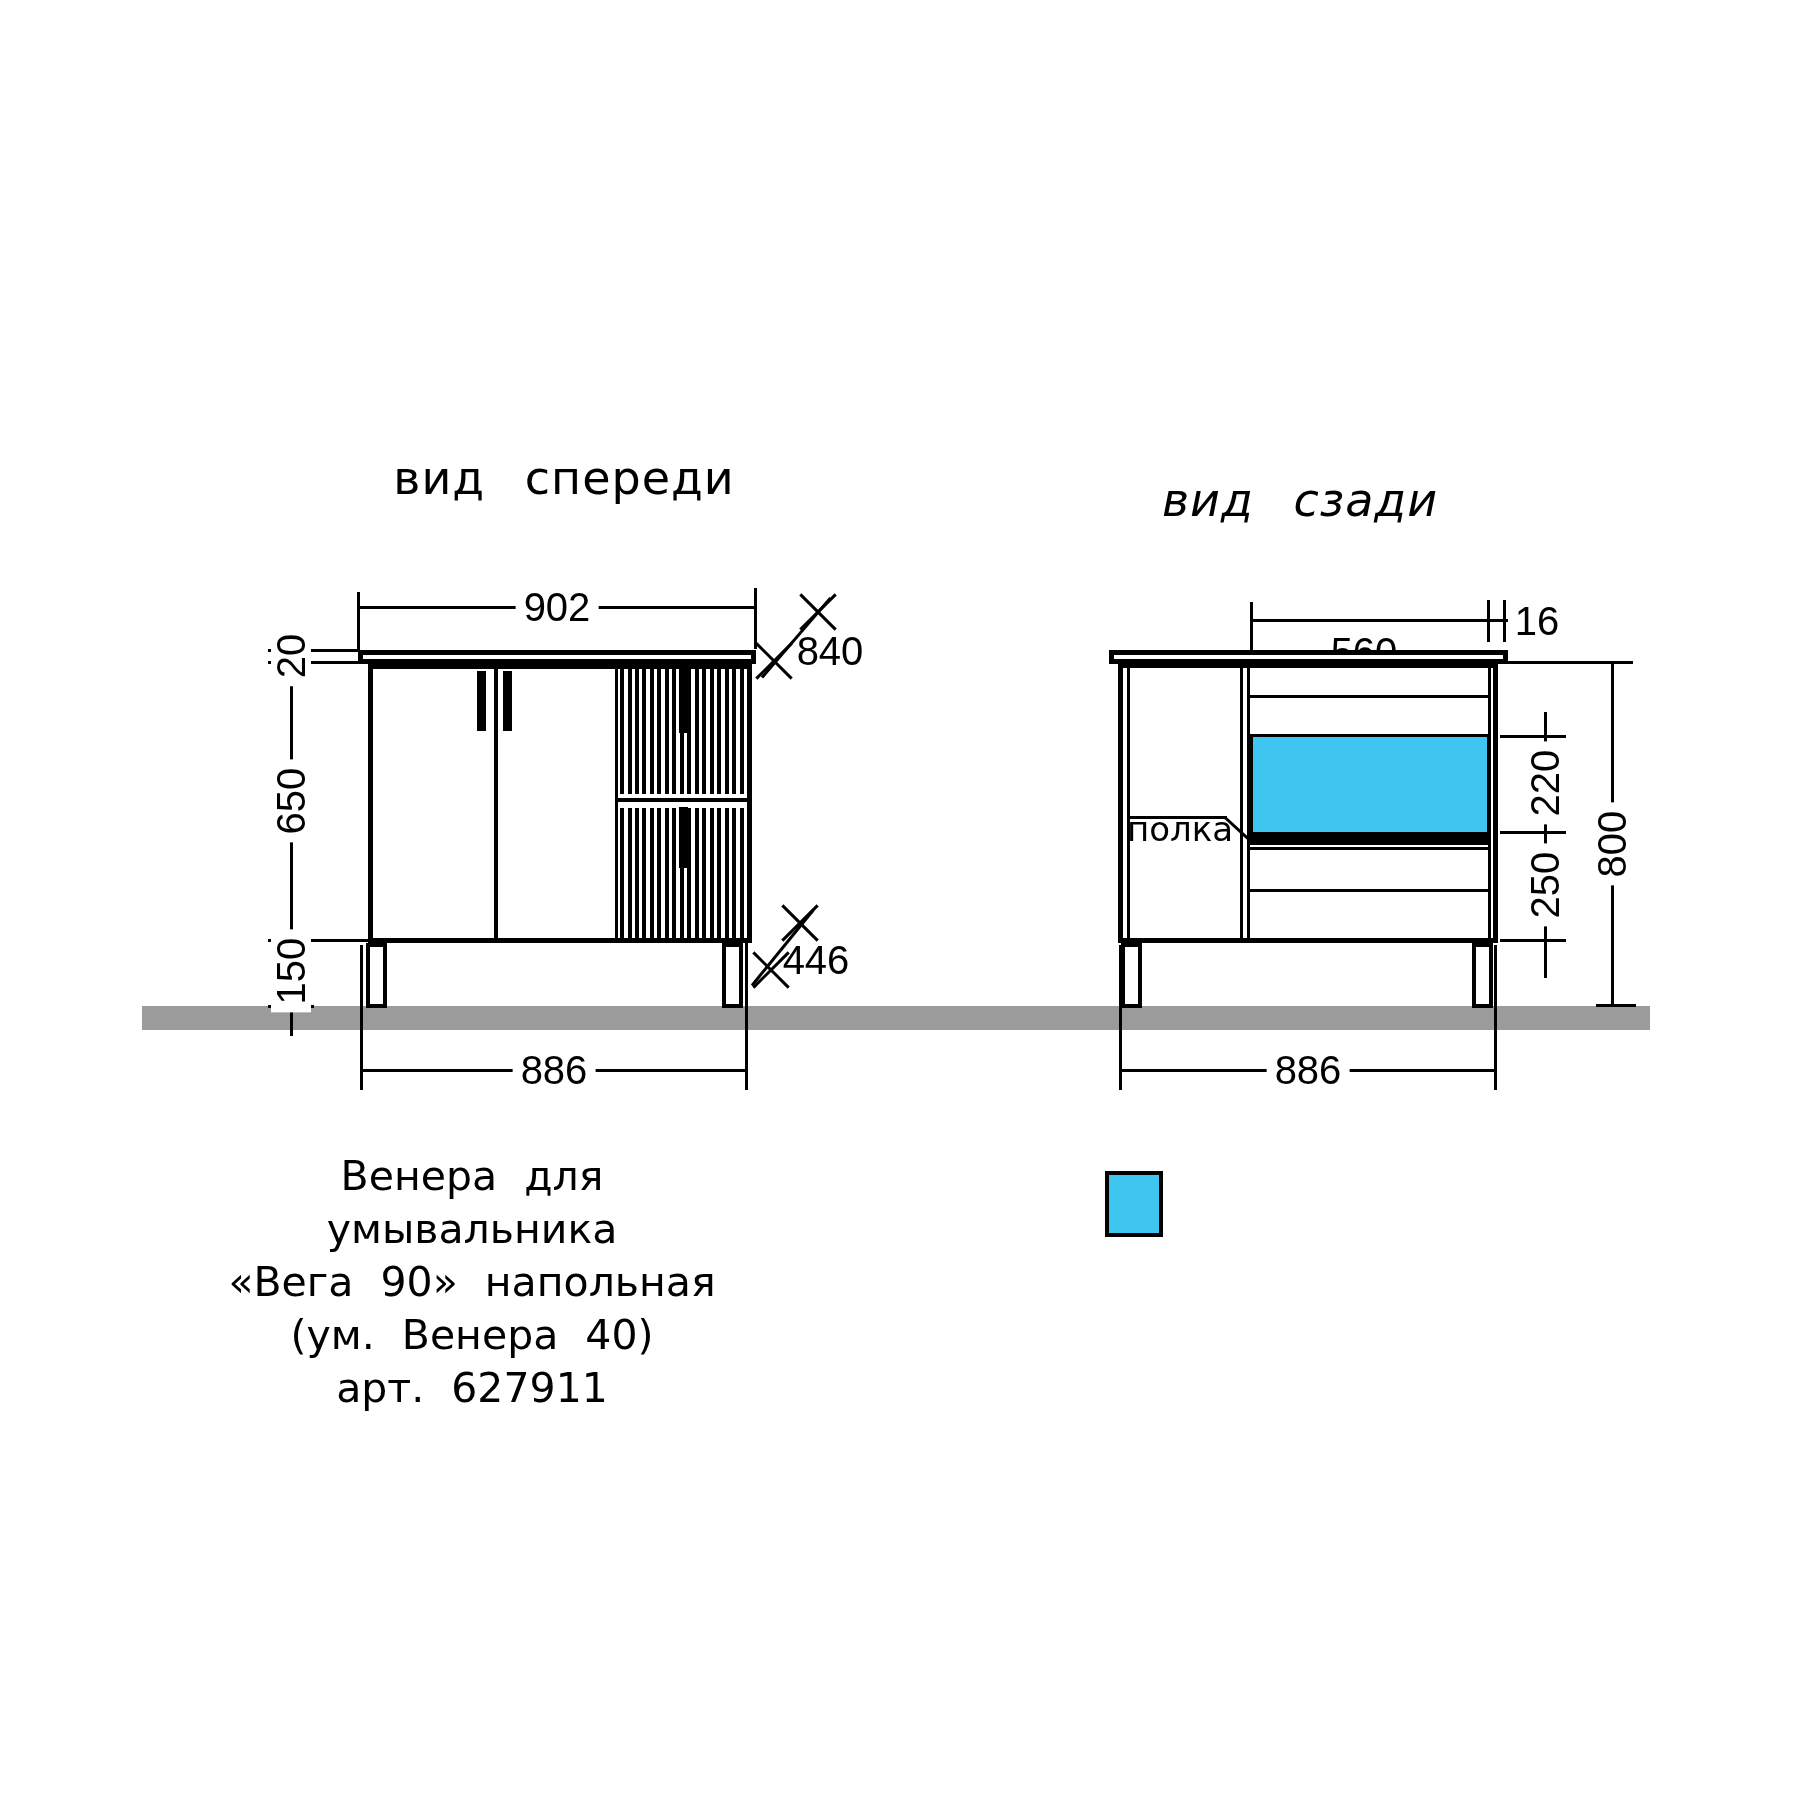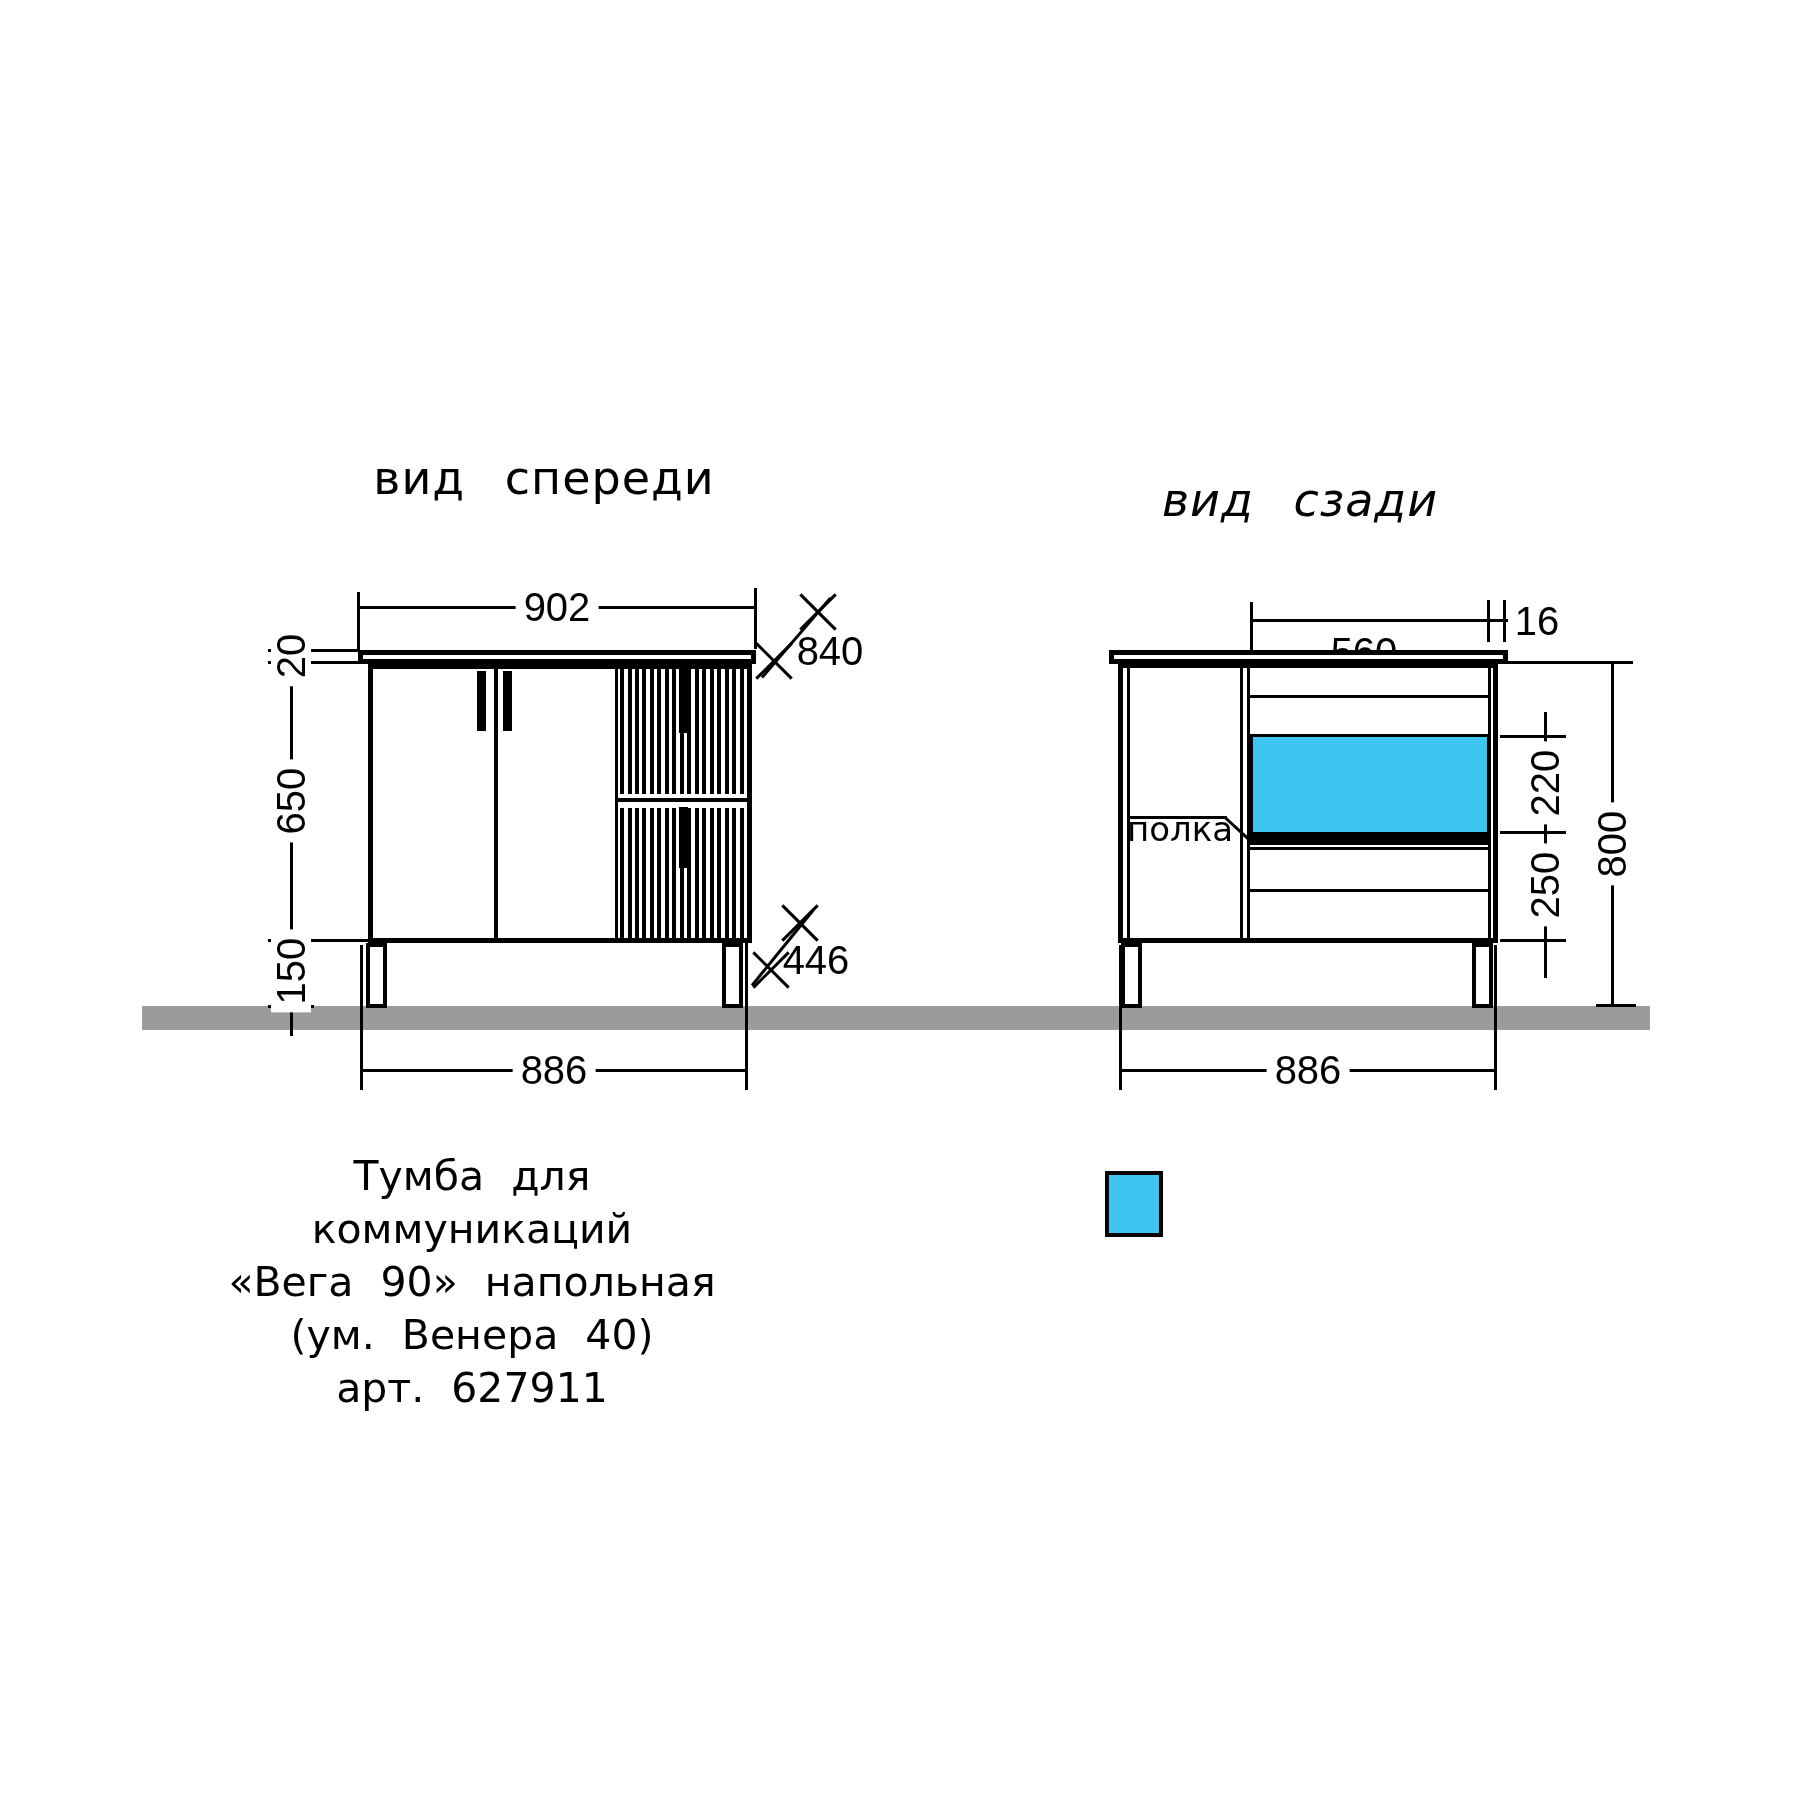--- a/index.html
+++ b/index.html
@@ -30,21 +30,21 @@
   .shelf-label { font-size:34px; }
   .floor { position:absolute; background:var(--floor); }
   .bluebox { position:absolute; background:var(--highlight); border:3px solid var(--line); box-sizing:border-box; }
   .blackbar { position:absolute; background:var(--line); }
 </style>
 </head>
 <body>
 
 <div id="canvas">
 
-  <div class="t title" style="left:544px; top:478px;">вид спереди</div>
+  <div class="t title" style="left:564px; top:478px;">вид спереди</div>
   <div class="t title" style="left:1300px; top:500px;font-style:italic;">вид сзади</div>
 
   <div class="floor" style="left:142px; top:1006px; width:1508px; height:24px;"></div>
 
   <div>
     <div class="vl" style="left:357px; top:592px; height:57px;"></div>
     <div class="vl" style="left:754px; top:588px; height:61px;"></div>
     <div class="hl" style="left:358px; top:606px; width:398px;"></div>
     <div class="t dim" style="left:557px; top:607px;">902</div>
   </div>
@@ -154,21 +154,21 @@
   </div>
 
   <div>
     <div class="vl" style="left:1119px; top:945px; height:145px;"></div>
     <div class="vl" style="left:1494px; top:945px; height:145px;"></div>
     <div class="hl" style="left:1120px; top:1069px; width:377px;"></div>
     <div class="t dim" style="left:1308px; top:1070px;">886</div>
   </div>
 
   <div class="caption" style="left:198px; top:1150px; width:548px;">
-    <div>Тумба для коммуникаций</div>
+    <div>Венера для умывальника</div>
     <div>«Вега 90» напольная</div>
     <div>(ум. Венера 40)</div>
     <div>арт. 627911</div>
   </div>
 
   <div class="bluebox" style="left:1105px; top:1171px; width:58px; height:66px; border-width:4px;"></div>
 
 </div>
 
 </body></html>

